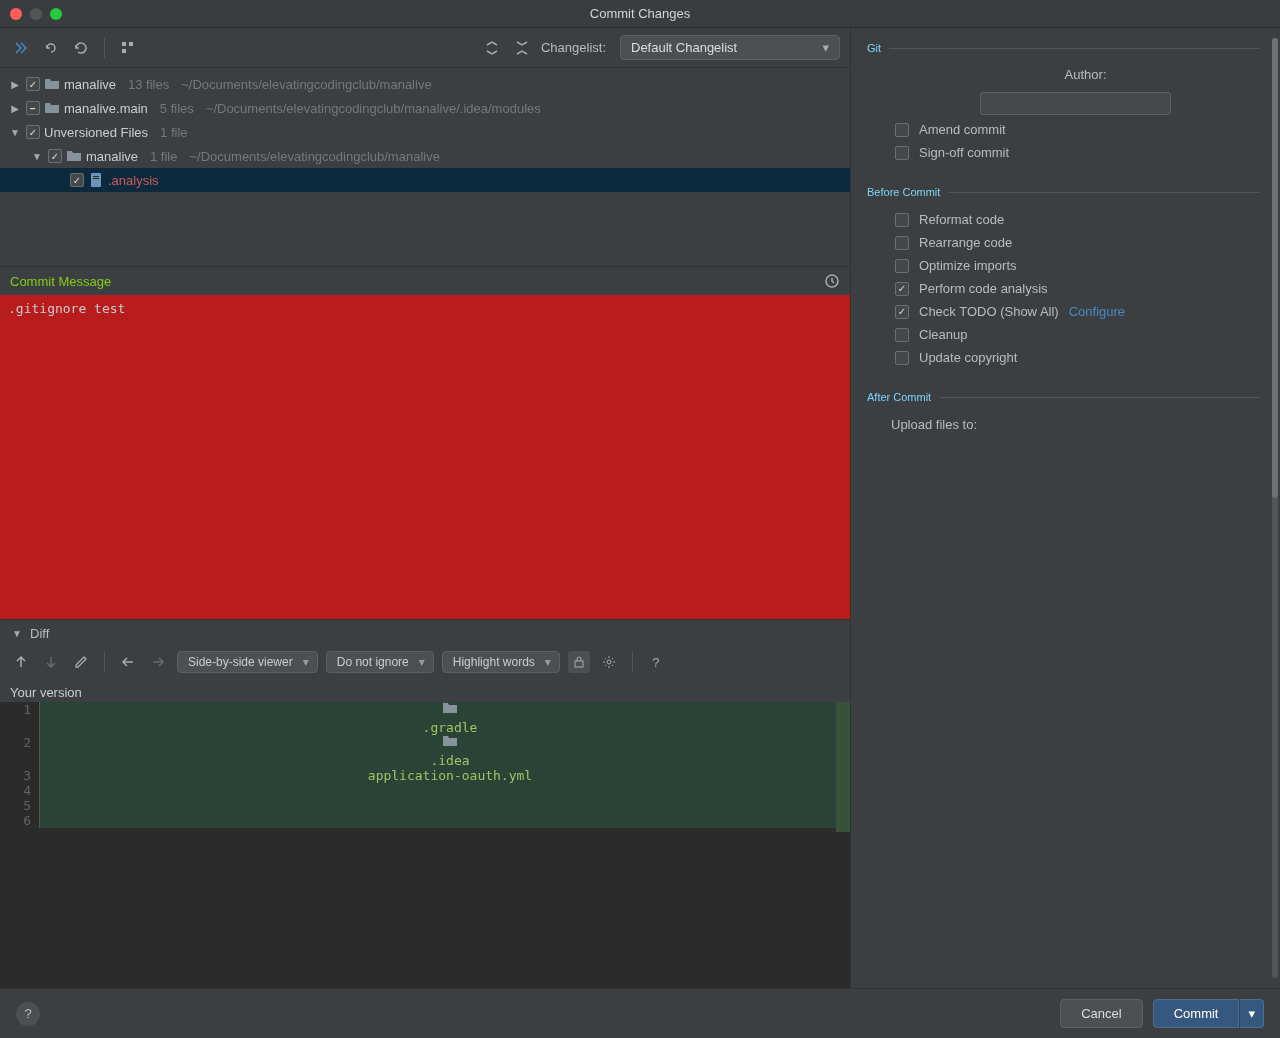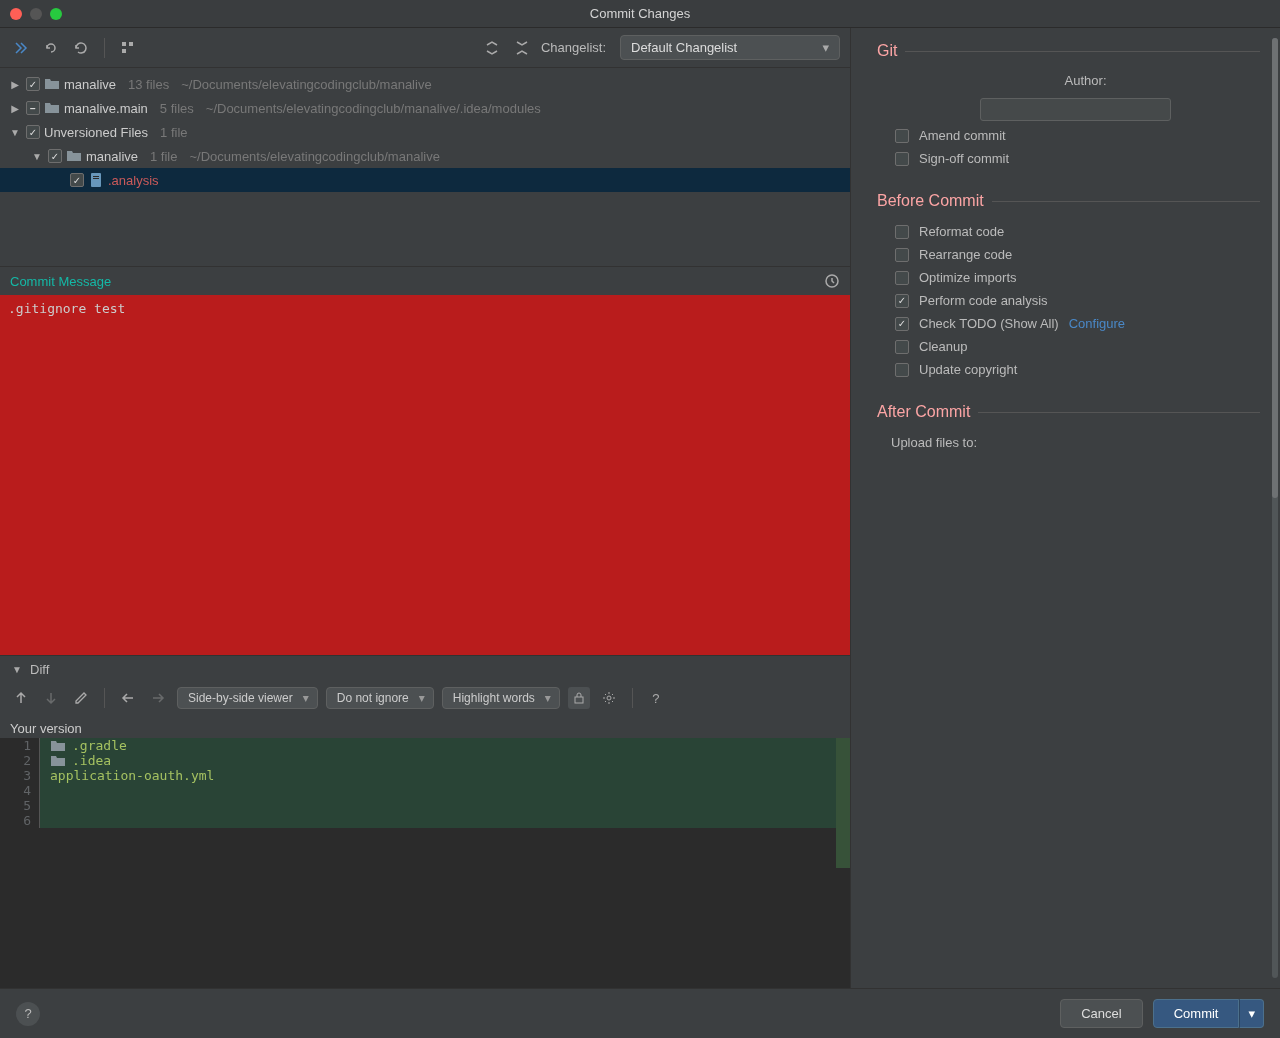--- a/index.html
+++ b/index.html
@@ -80,21 +80,21 @@
 }
 .branch-icon { color: #888; }
 .branch-name { color: #bbb; }
 .added { color: #73a552; }
 .modified { color: #5394c4; }
 
 .commit-msg-header {
   display: flex; align-items: center; justify-content: space-between;
   padding: 6px 10px;
 }
-.commit-msg-label { color: #14b8a6; }
+.commit-msg-label { color: #84cc16; }
 .history-icon { color: #aaa; cursor: pointer; }
 .commit-msg {
   background: #b91c1c; border: none; color: #ccc;
   padding: 6px 8px; font-family: Menlo, monospace; font-size: 13px;
   resize: none; flex: 1; outline: none; min-height: 200px;
 }
 .commit-msg-wrap { display: flex; flex-direction: column; flex: 1; border-top: 1px solid #323232; }
 
 .diff-section { border-top: 1px solid #323232; display: flex; flex-direction: column; }
 .diff-header { display: flex; align-items: center; gap: 6px; padding: 6px 10px; }
@@ -109,29 +109,29 @@
 .diff-body {
   background: #2b2b2b; font-family: Menlo, monospace; font-size: 13px;
   display: flex; flex-direction: column; position: relative;
 }
 .diff-line { display: flex; }
 .ln {
   width: 40px; text-align: right; padding-right: 8px; color: #606366;
   border-right: 1px solid #555; user-select: none;
 }
 .lc { flex: 1; padding-left: 10px; display: flex; align-items: center; gap: 6px; }
-.diff-line.added-line .lc { background: #294436; }
+.diff-line.added-line .lc { background: #294436; flex-direction: column; }
 .diff-line.added-line { background: #2b2b2b; }
 .diff-added-bg { background: #294436; }
 .folder-mini { width: 16px; height: 12px; }
 .diff-check { position: absolute; right: 6px; top: 2px; color: #59a869; font-size: 14px; }
 .diff-gutter-right { position:absolute; right:0; top:0; bottom:0; width:14px; background:#313335; }
 .diff-gutter-right-added { position:absolute; right:0; top:0; width:14px; background:#375239; }
 
-.section-title { color: #fca5a5; font-size: 16px; margin: 4px 0 10px 12px; display:flex; align-items:center; gap:8px;}
+.section-title { color: #7dd3fc; font-size: 11px; margin: 4px 0 10px 2px; display:flex; align-items:center; gap:8px;}
 .section-title::after { content:""; flex:1; height:1px; background:#555; }
 .form-row { display: flex; align-items: center; gap: 10px; padding: 3px 0 3px 26px; flex-direction: column; }
 .form-label { color: #bbb; width: 62px; text-align: right; }
 .form-input {
   flex: 1; background: #45494a; border: 1px solid #5e6060; color: #ccc;
   padding: 3px 6px; border-radius: 3px;
 }
 .check-row { display: flex; align-items: center; gap: 10px; padding: 4px 0 4px 30px; }
 .link { color: #4a88c7; cursor: pointer; }
 

